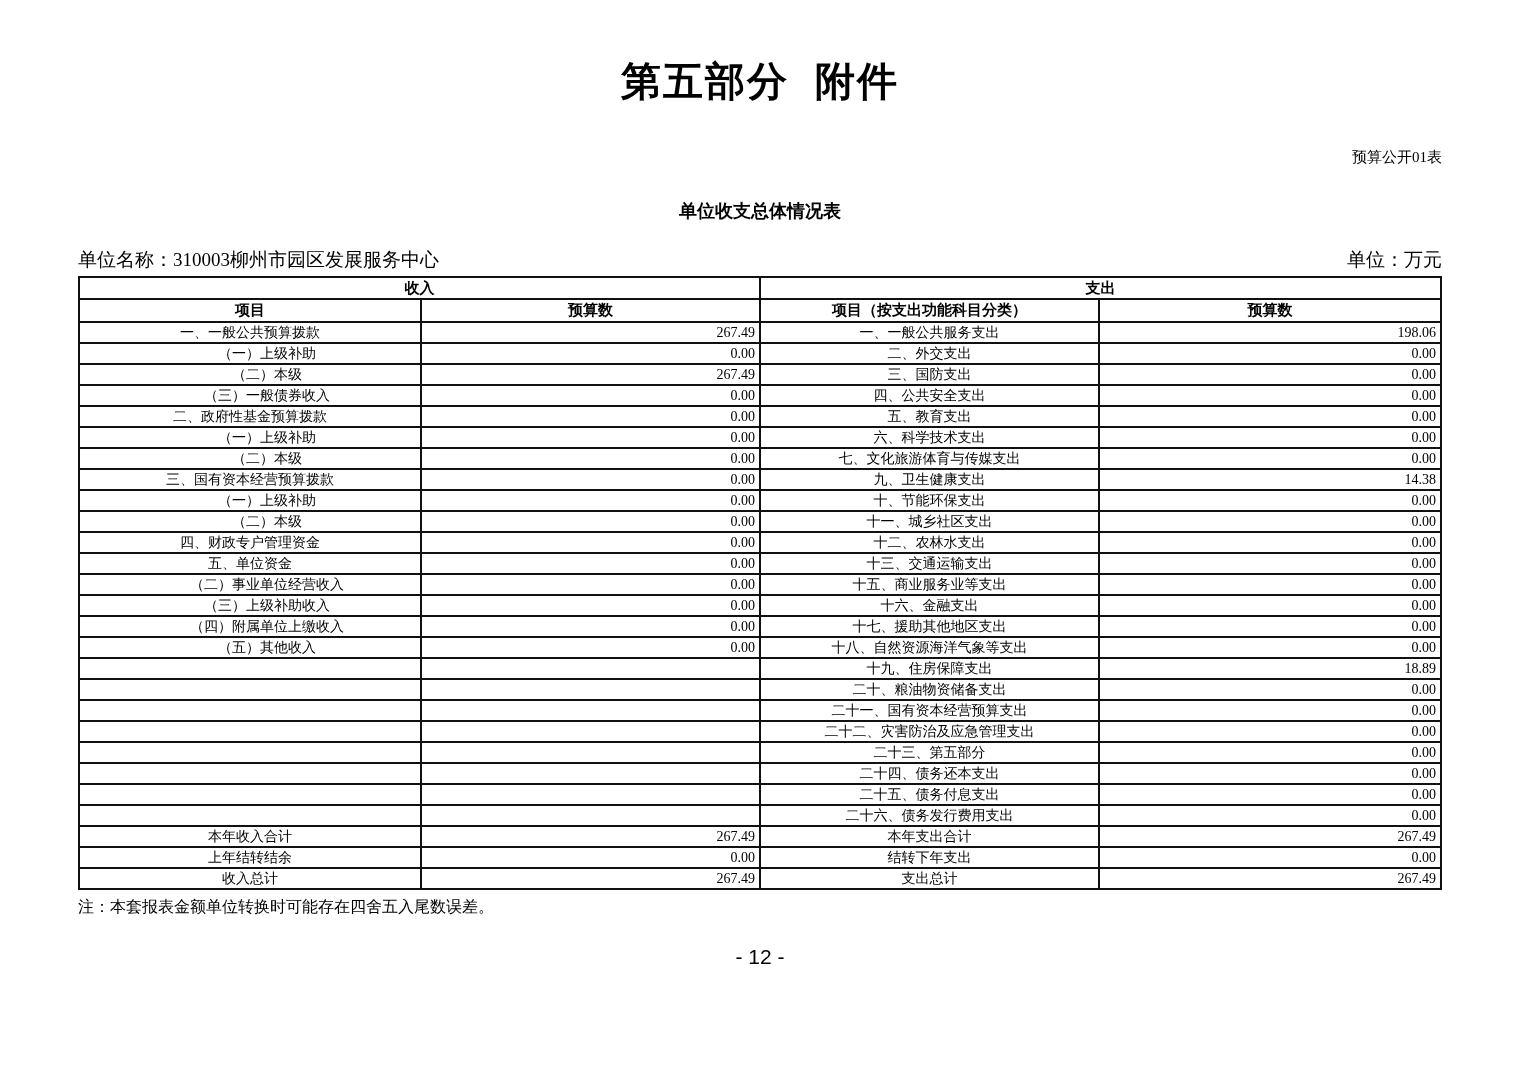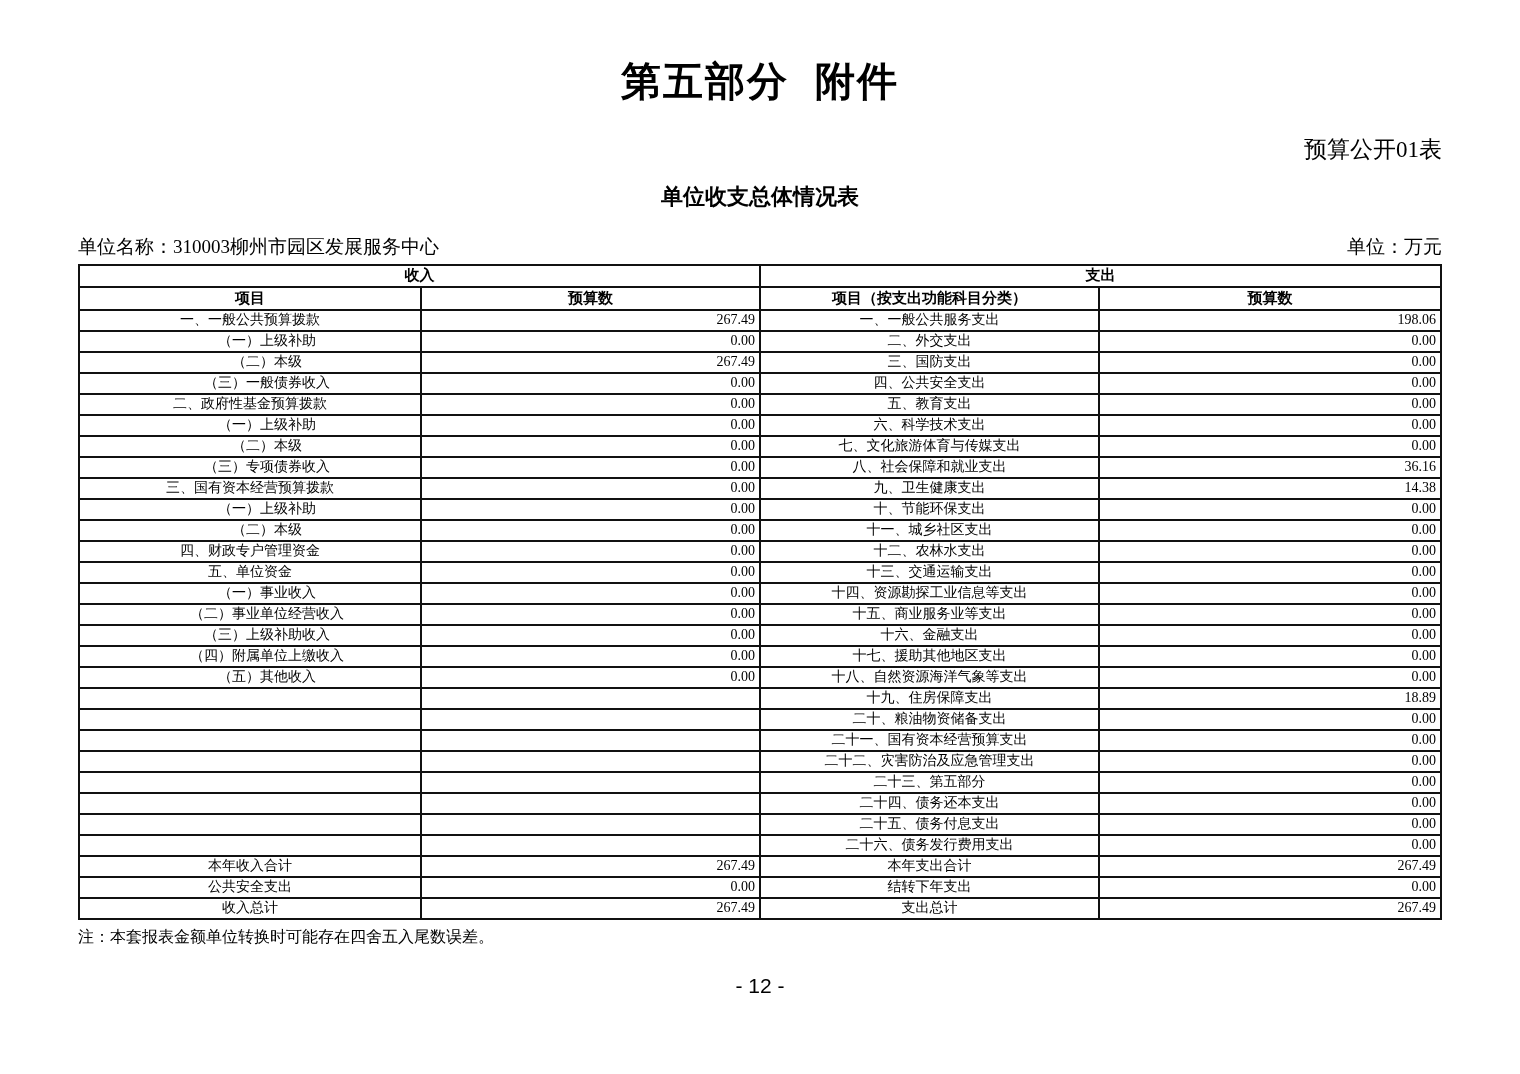--- a/index.html
+++ b/index.html
@@ -19,30 +19,30 @@
     font-weight: bold;
     font-size: 40px;
     letter-spacing: 2px;
     text-align: center;
     margin: 0;
     padding-top: 62px;
     line-height: 1.15;
   }
   .form-label {
     text-align: right;
-    font-size: 23px;
-    margin-top: 28px;
+    font-size: 15px;
+    margin-top: 40px;
     line-height: 1.2;
   }
   .table-title {
     font-family: "Liberation Sans", "DejaVu Sans", sans-serif;
     font-weight: bold;
-    font-size: 22px;
-    text-align: center;
-    margin-top: 20px;
+    font-size: 18px;
+    text-align: center;
+    margin-top: 35px;
     line-height: 1.2;
   }
   .unit-row {
     display: flex;
     justify-content: space-between;
     align-items: flex-end;
     font-size: 19px;
     margin-top: 26px;
     margin-bottom: 5px;
     line-height: 1.2;
@@ -163,26 +163,20 @@
           <td class="item">六、科学技术支出</td>
           <td class="num">0.00</td>
         </tr>
         <tr>
           <td class="item indent">（二）本级</td>
           <td class="num">0.00</td>
           <td class="item">七、文化旅游体育与传媒支出</td>
           <td class="num">0.00</td>
         </tr>
         <tr>
-          <td class="item indent">（三）专项债券收入</td>
-          <td class="num">0.00</td>
-          <td class="item">八、社会保障和就业支出</td>
-          <td class="num">36.16</td>
-        </tr>
-        <tr>
           <td class="item">三、国有资本经营预算拨款</td>
           <td class="num">0.00</td>
           <td class="item">九、卫生健康支出</td>
           <td class="num">14.38</td>
         </tr>
         <tr>
           <td class="item indent">（一）上级补助</td>
           <td class="num">0.00</td>
           <td class="item">十、节能环保支出</td>
           <td class="num">0.00</td>
@@ -199,26 +193,20 @@
           <td class="item">十二、农林水支出</td>
           <td class="num">0.00</td>
         </tr>
         <tr>
           <td class="item">五、单位资金</td>
           <td class="num">0.00</td>
           <td class="item">十三、交通运输支出</td>
           <td class="num">0.00</td>
         </tr>
         <tr>
-          <td class="item indent">（一）事业收入</td>
-          <td class="num">0.00</td>
-          <td class="item">十四、资源勘探工业信息等支出</td>
-          <td class="num">0.00</td>
-        </tr>
-        <tr>
           <td class="item indent">（二）事业单位经营收入</td>
           <td class="num">0.00</td>
           <td class="item">十五、商业服务业等支出</td>
           <td class="num">0.00</td>
         </tr>
         <tr>
           <td class="item indent">（三）上级补助收入</td>
           <td class="num">0.00</td>
           <td class="item">十六、金融支出</td>
           <td class="num">0.00</td>
@@ -283,21 +271,21 @@
           <td class="item">二十六、债务发行费用支出</td>
           <td class="num">0.00</td>
         </tr>
         <tr>
           <td class="total-center">本年收入合计</td>
           <td class="num">267.49</td>
           <td class="total-center">本年支出合计</td>
           <td class="num">267.49</td>
         </tr>
         <tr>
-          <td class="item">公共安全支出</td>
+          <td class="item">上年结转结余</td>
           <td class="num">0.00</td>
           <td class="item">结转下年支出</td>
           <td class="num">0.00</td>
         </tr>
         <tr>
           <td class="total-center">收入总计</td>
           <td class="num">267.49</td>
           <td class="total-center">支出总计</td>
           <td class="num">267.49</td>
         </tr>

